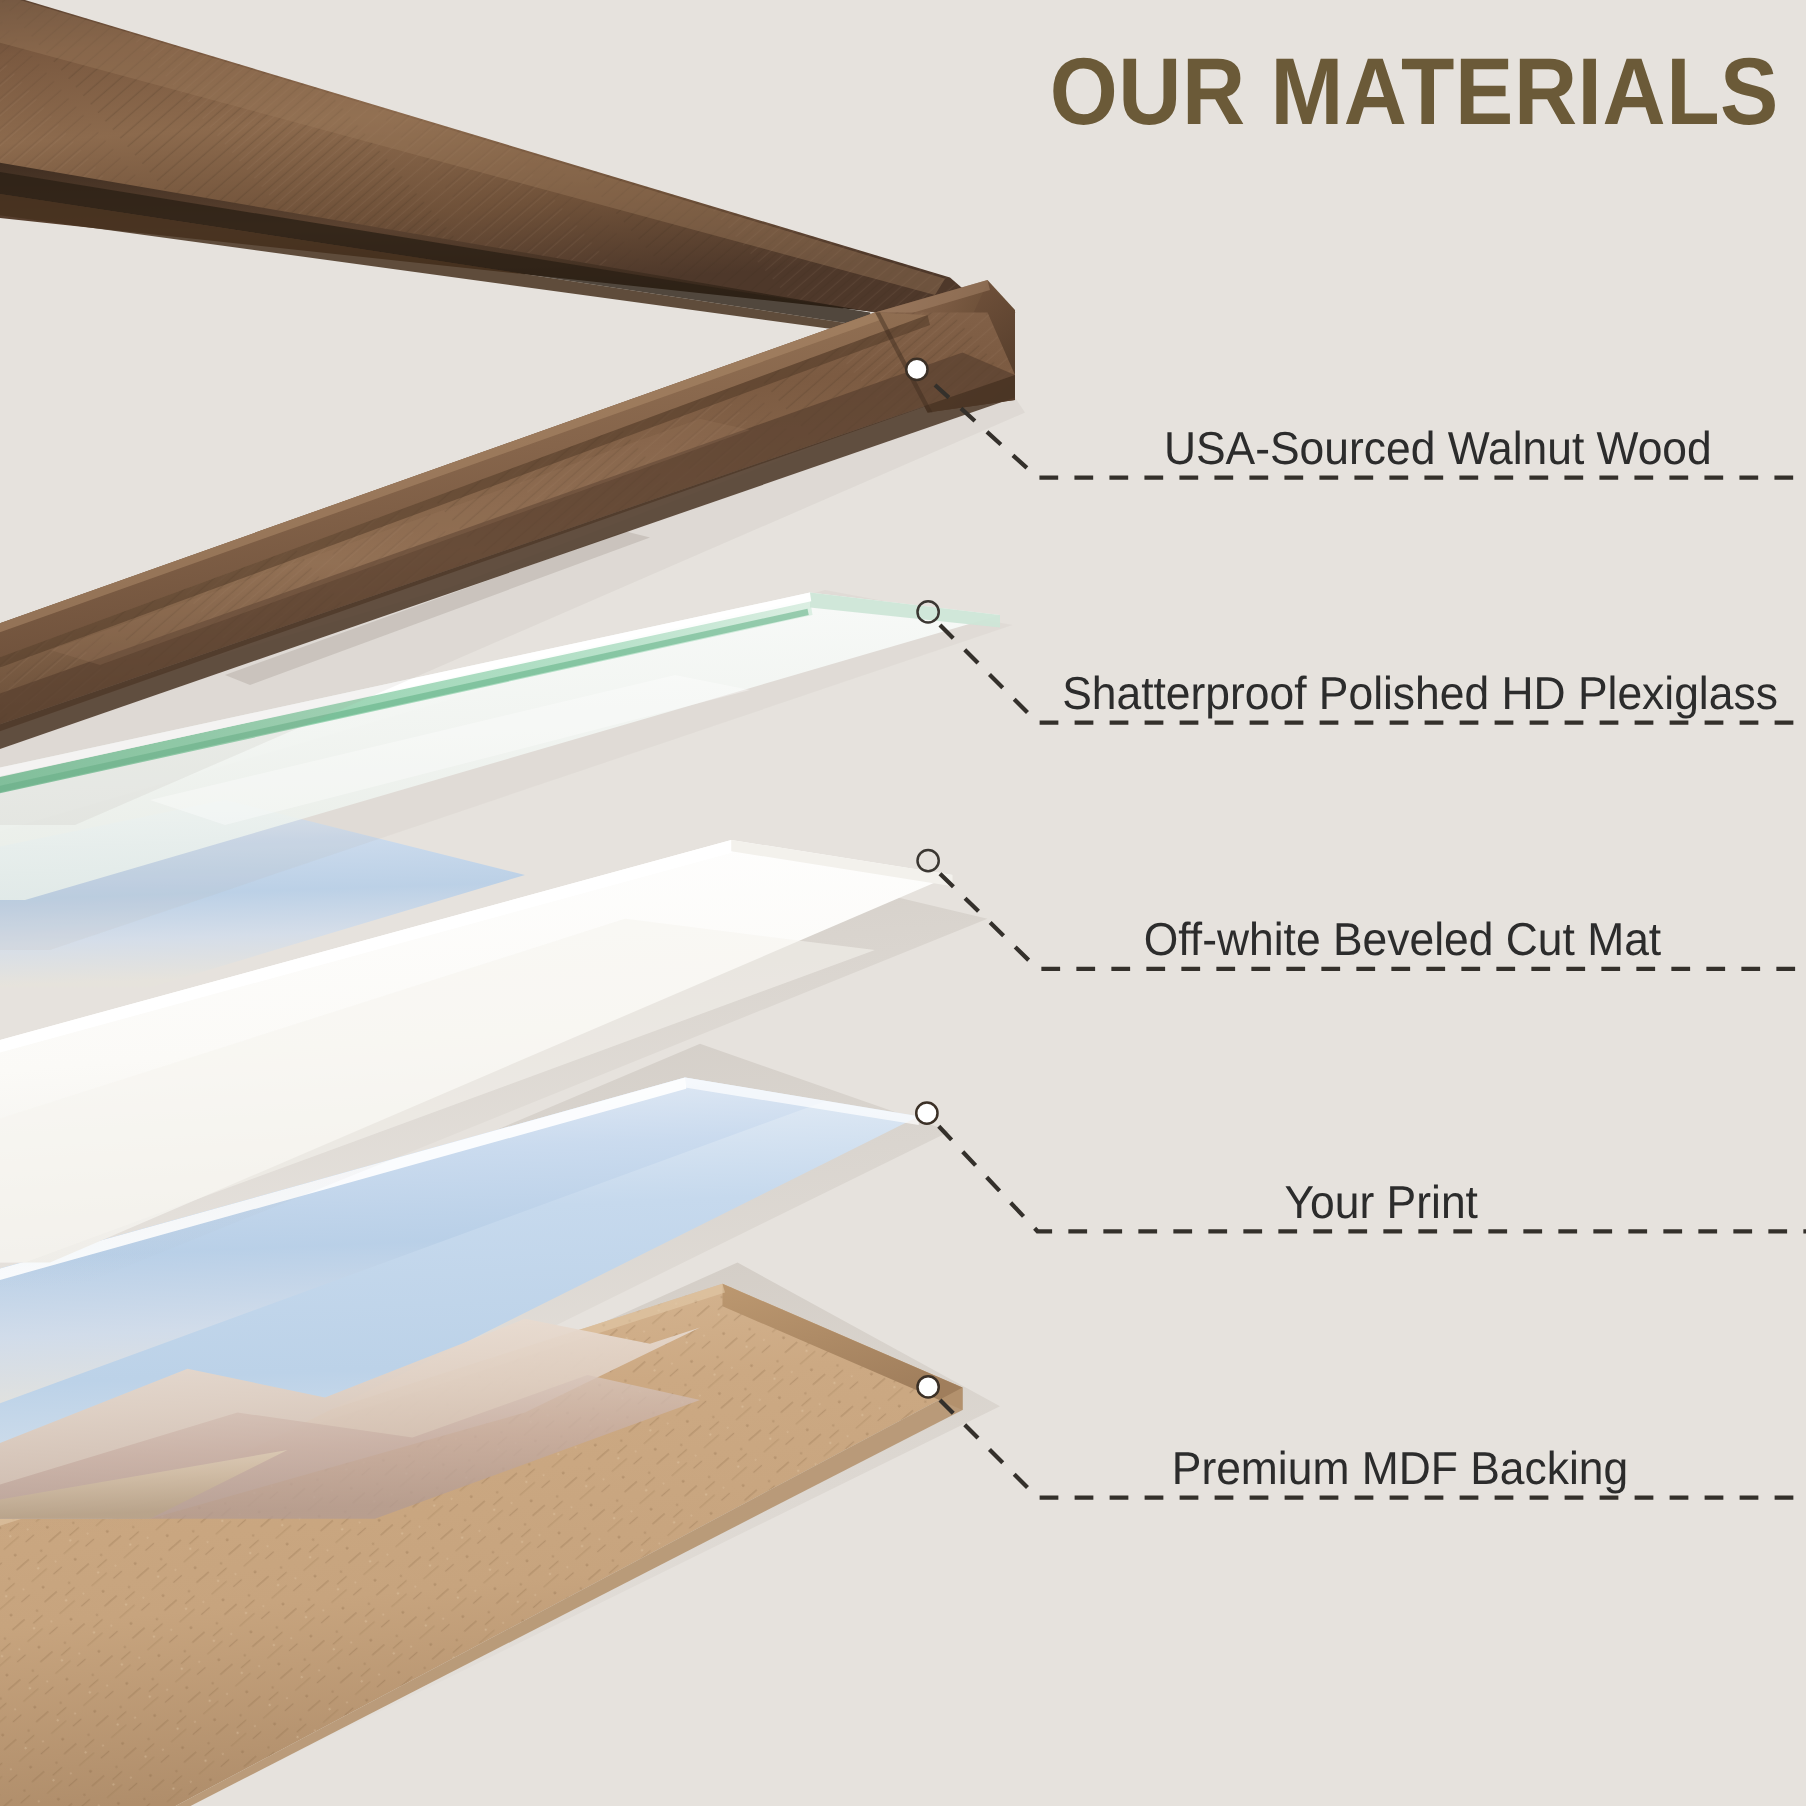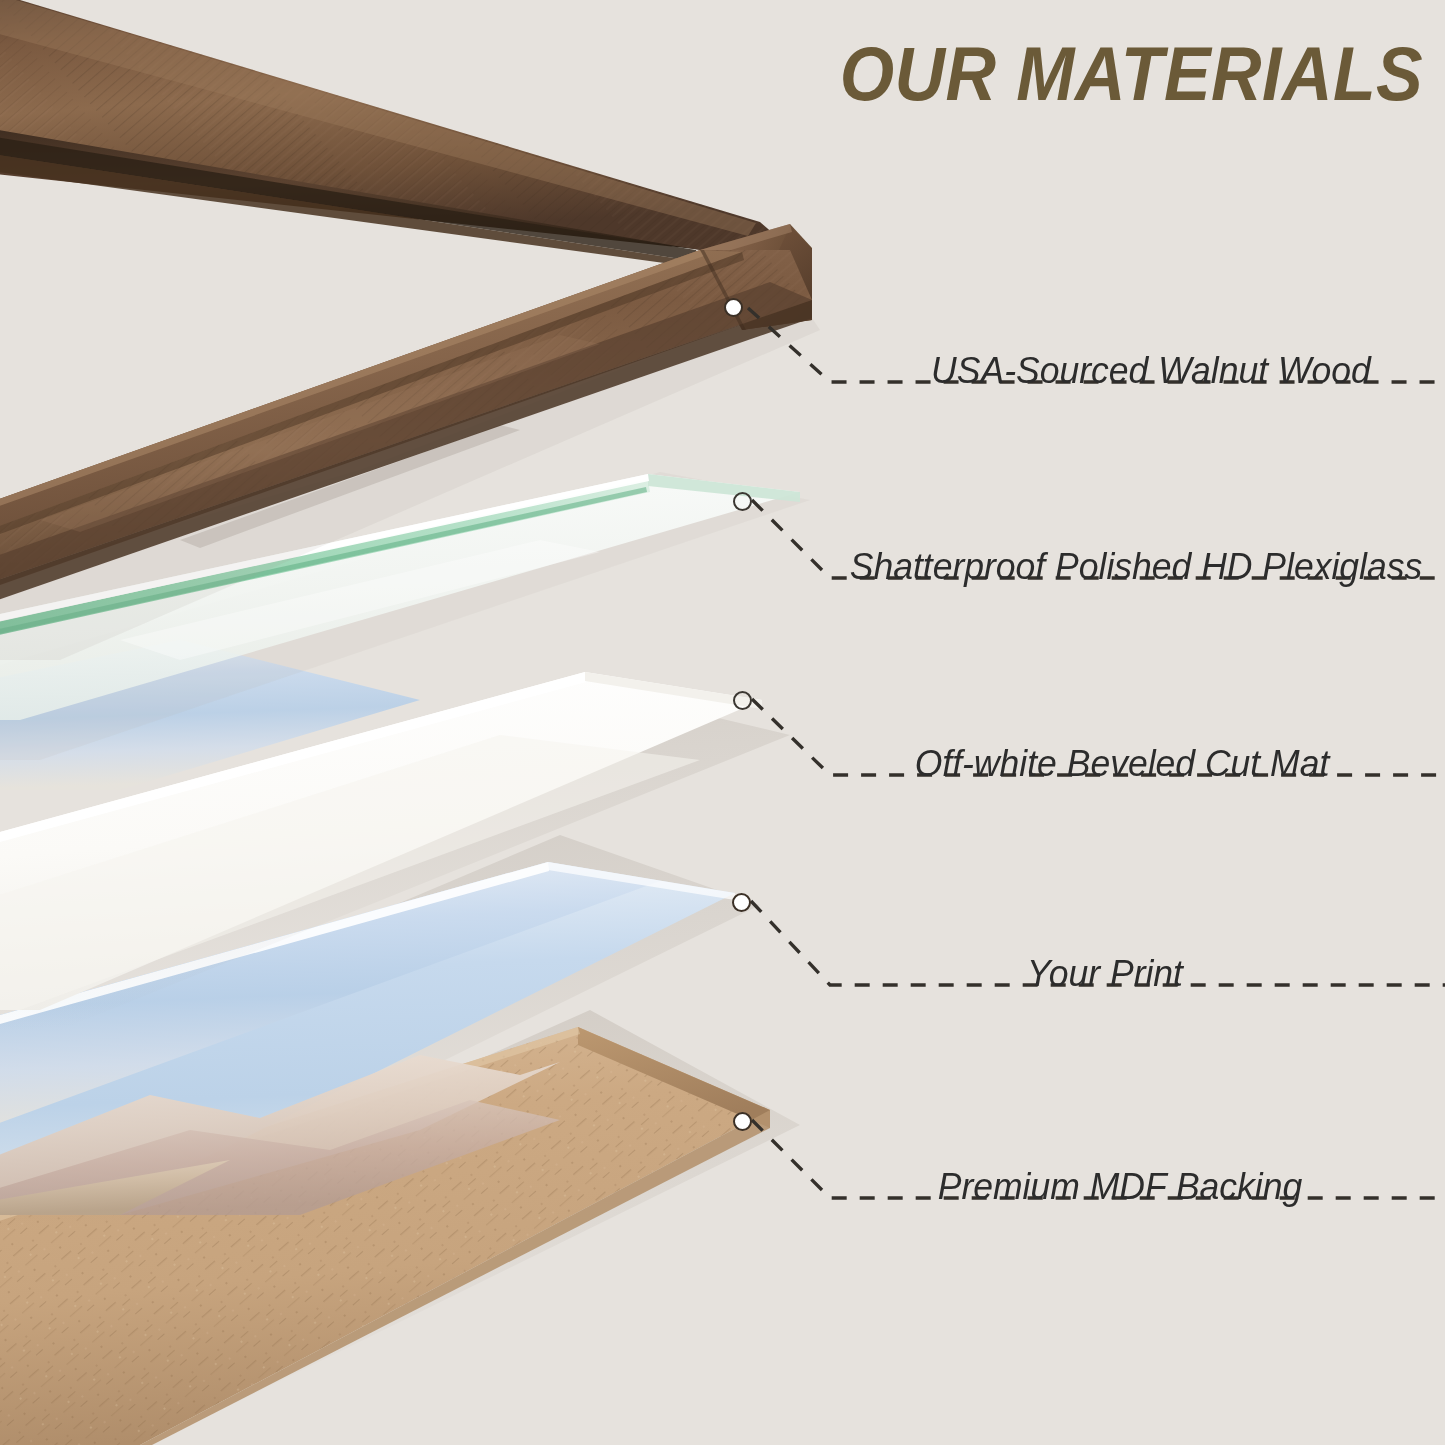--- a/index.html
+++ b/index.html
@@ -7,21 +7,20 @@
     width:1445px; height:1445px;
     background:#E6E2DD;
     font-family:"Liberation Sans", sans-serif;
     overflow:hidden;
   }
   #stage{
     position:relative;
     width:1445px; height:1445px;
     background:#fef9c3;
     overflow:hidden;
-    font-style:italic;
   }
 
   
   #title{
     position:absolute;
     right:22px; top:36px;
     font-size:76px;
     font-weight:bold;
     letter-spacing:0.5px;
     line-height:1;
@@ -32,21 +31,21 @@
     white-space:nowrap;
   }
 
   
   #art{
     position:absolute; left:0; top:0;
     width:1445px; height:1445px;
   }
 
   
-  .callout{ position:absolute; left:0; top:12px; width:1445px; height:1px; }
+  .callout{ position:absolute; left:0; top:0; width:1445px; height:1px; }
   .dot{
     position:absolute;
     width:19px; height:19px;
     border-radius:50%;
     background:#FFFFFF;
     border:2.5px solid #3B3732;
     box-sizing:border-box;
   }
   .dot.hollow{ background:transparent; border-color:#3B3732; }
   .dot.filledwhite{ background:#FFFFFF; border-color:#3B3026; }

